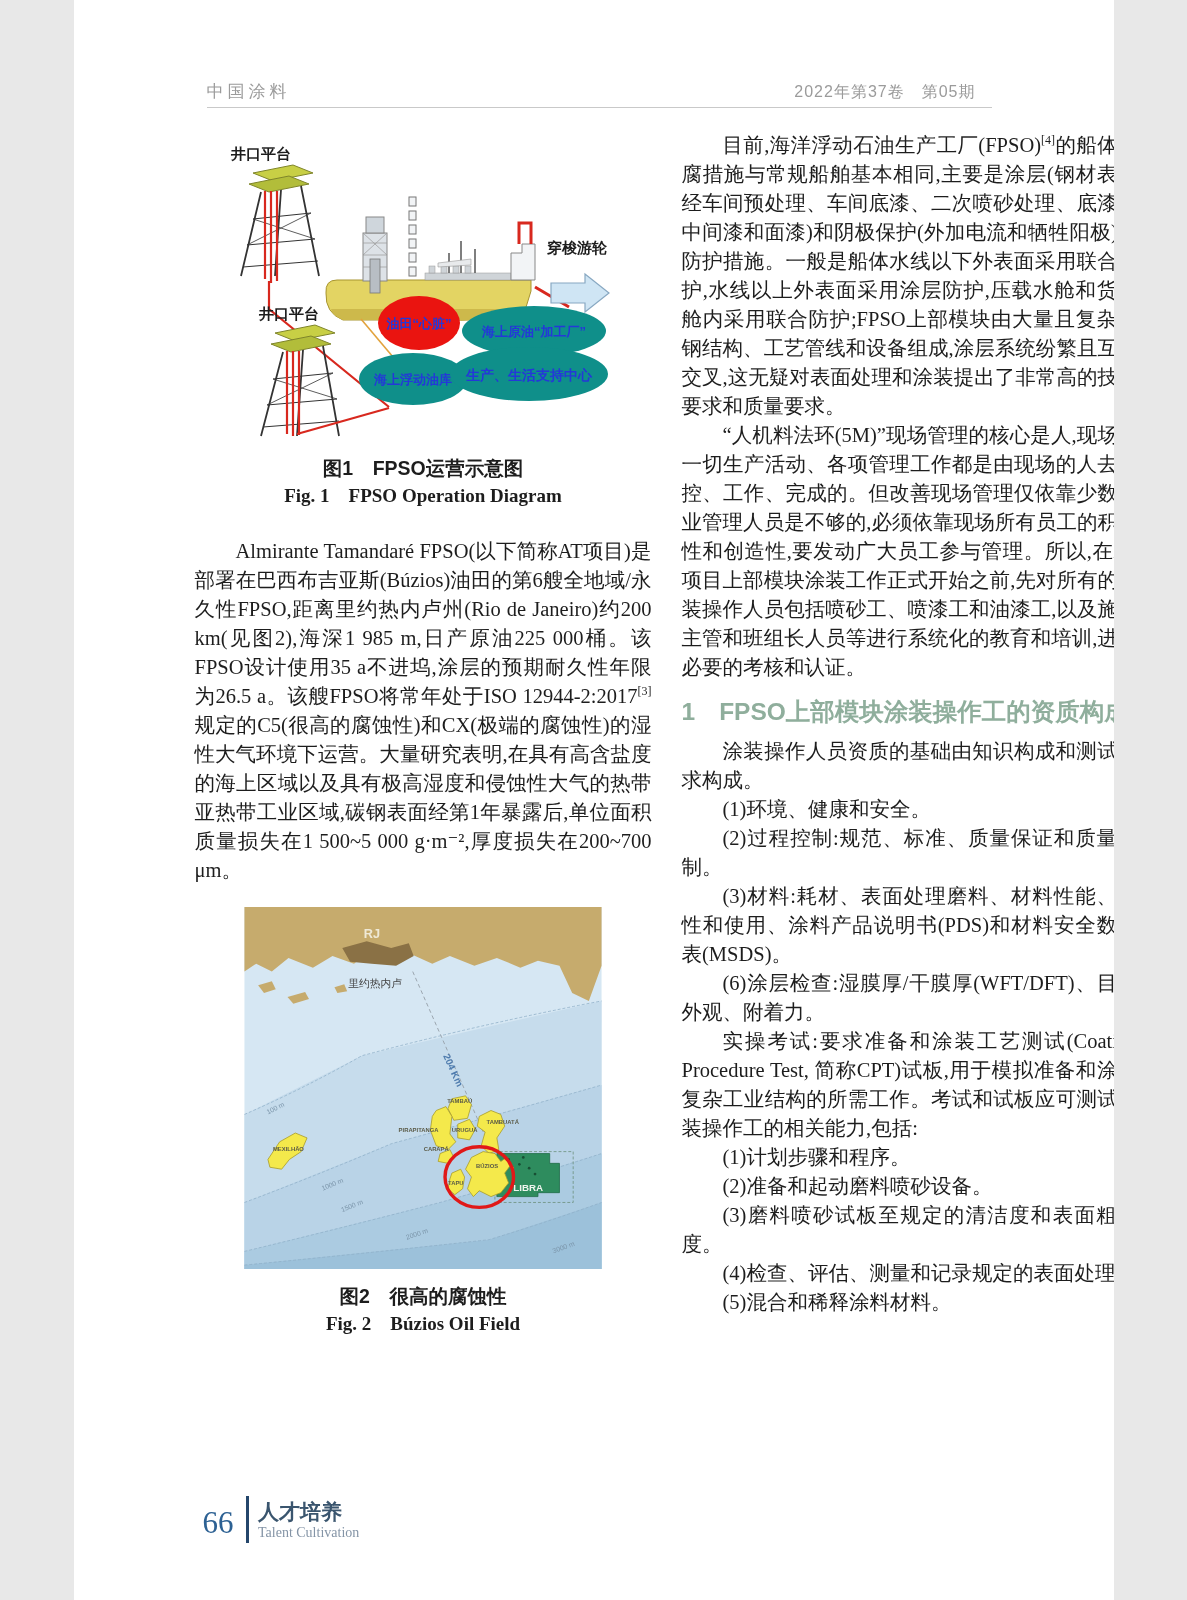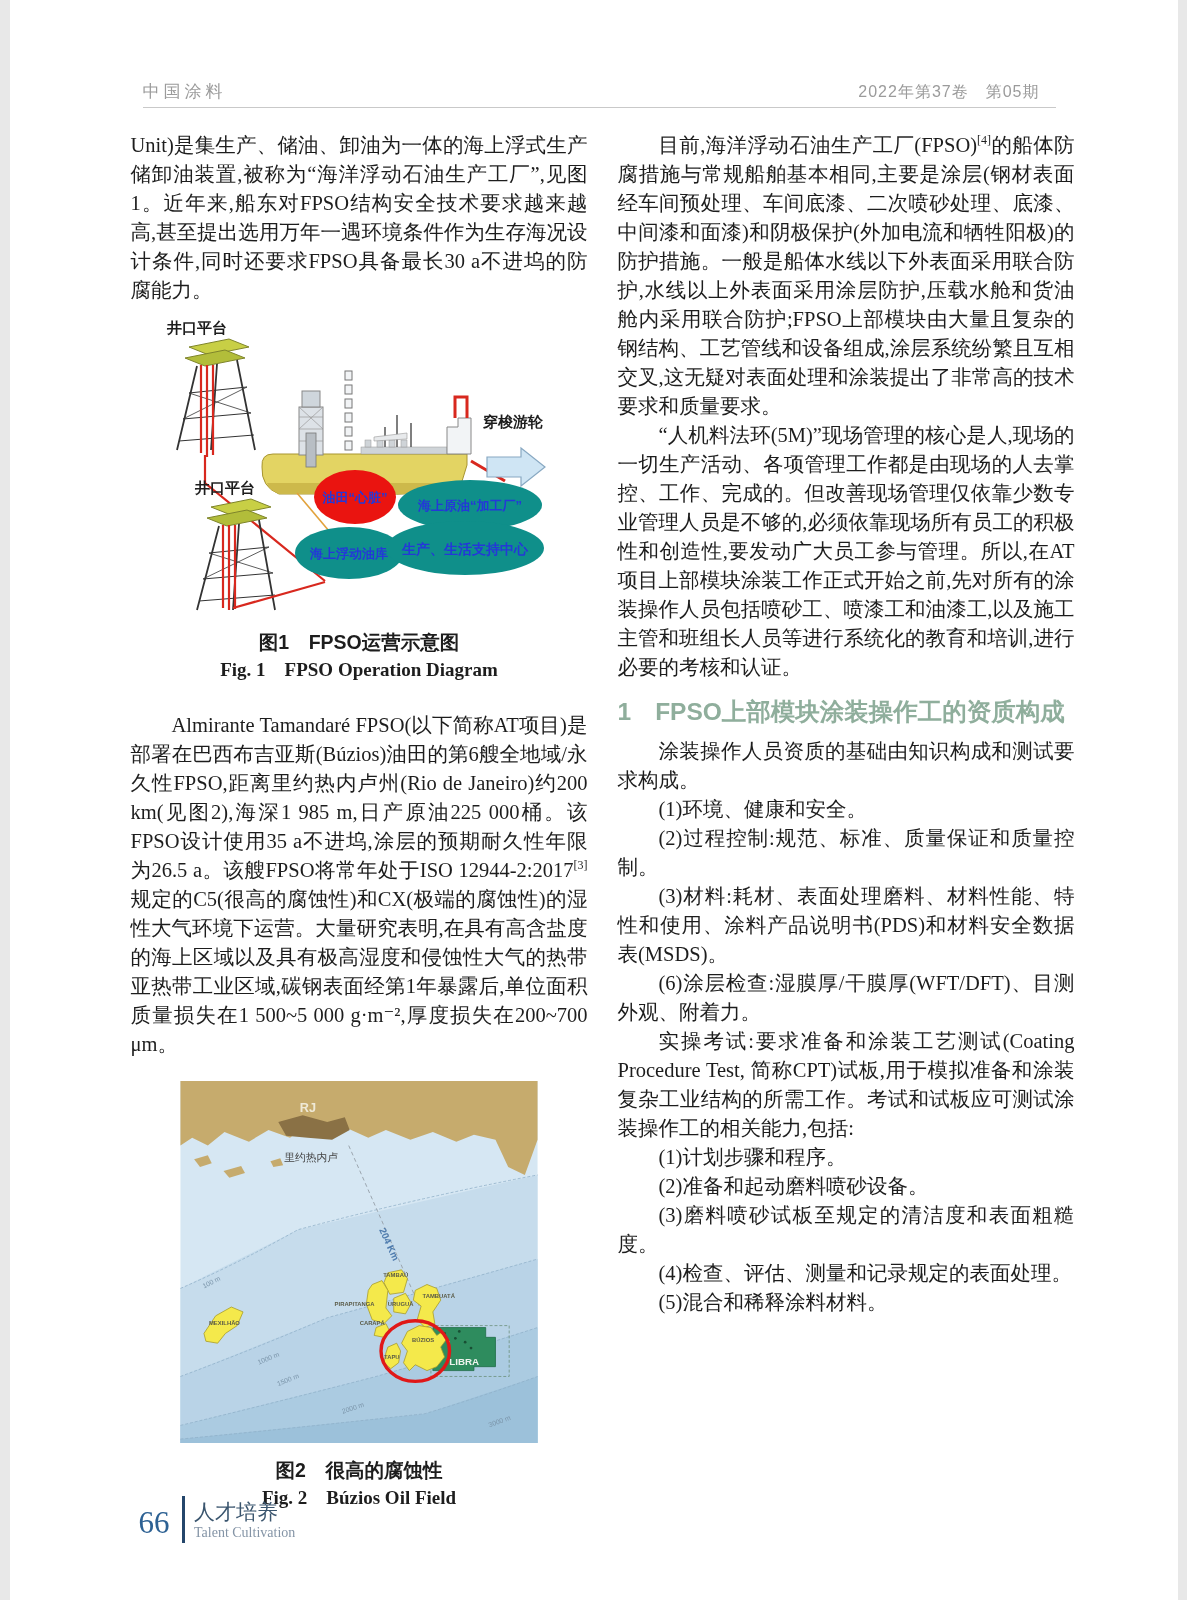--- a/index.html
+++ b/index.html
@@ -1,16 +1,16 @@
 <!DOCTYPE html>
 <html><head>
 <meta charset="utf-8">
 <style>
   html,body{margin:0;padding:0;background:#e8e8e8;}
-  .page{position:relative;width:1168px;height:1600px;background:#ffffff;margin:0 auto;overflow:hidden;
+  .page{position:relative;width:1040px;height:1600px;background:#ffffff;margin:0 auto;overflow:hidden;
         font-family:"Liberation Serif","DejaVu Serif",serif;color:#1d1d1d;}
   
   .hdr-l{position:absolute;left:133px;top:80px;font-family:"Liberation Sans",sans-serif;
          font-size:17px;color:#9b9b9b;letter-spacing:4px;}
   .hdr-r{position:absolute;right:138px;top:82px;font-family:"Liberation Sans",sans-serif;
          font-size:16px;color:#9b9b9b;letter-spacing:1px;}
   .hdr-rule{position:absolute;left:133px;right:122px;top:107px;border-top:1.5px solid #c9c9c9;}
   
   .col{position:absolute;top:131px;width:457px;font-size:20.5px;line-height:29px;text-align:justify;}
   .col-l{left:121px;}
@@ -26,39 +26,38 @@
   .cap-zh{font-family:"Liberation Sans",sans-serif;font-size:19.5px;line-height:27px;margin-top:6px !important;}
   .cap-en{font-size:19px;line-height:27px;}
   
   .sec-h{font-family:"Liberation Sans",sans-serif;color:#8fae9c;font-size:24.5px;line-height:34px;
          margin:13px 0 8px 0 !important;text-indent:0 !important;font-weight:600;text-align:left;}
   .sec-num{display:inline-block;margin-right:24px;}
   
   .footer{position:absolute;left:129px;top:1496px;display:flex;align-items:flex-start;}
   .pg-num{font-size:31px;color:#2d6193;margin:9px 12px 0 0;}
   .ftr-bar{width:3.5px;height:47px;background:#24466b;margin-right:9px;}
-  .ftr-zh{font-family:"Liberation Sans",sans-serif;font-weight:normal;font-size:21px;color:#3a556e;line-height:25px;margin-top:3px;}
+  .ftr-zh{font-family:"Liberation Sans",sans-serif;font-weight:bold;font-size:21px;color:#3a556e;line-height:25px;margin-top:3px;}
   .ftr-en{font-size:14px;color:#8494a6;line-height:18px;}
   svg text{font-family:"Liberation Sans","DejaVu Sans",sans-serif;}
   .f1-zhlab{font-family:"Liberation Serif","DejaVu Serif",serif;font-size:15px;fill:#1d1d1d;font-weight:bold;}
   .f1-ell{font-weight:bold;fill:#2438d8;}
   .f2-field{font-size:6px;fill:#5a5a46;font-weight:bold;}
   .f2-contour{font-size:7px;fill:#7b95aa;}
 </style>
 </head>
 <body>
 
 <div class="page">
 
   <div class="hdr-l">中国涂料</div>
   <div class="hdr-r">2022年第37卷　第05期</div>
   <div class="hdr-rule"></div>
 
   <div class="col col-l">
-    <p class="cont"><span>Unit)是集生产、储油、卸油为一体的海上浮式生产储卸油装置,被称为“海洋浮动石油生产工厂”,见图1。近年来,船东对FPSO结构安全技术要求越来越高,甚至提出选用万年一遇环境条件作为生存海况设计条件,同时还要求FPSO具备最长30 a不进坞的防腐能力。</span></p>
 
     <div class="figwrap fig1wrap">
       <svg width="440" height="300" viewBox="0 0 420 300">
 
         <text x="18" y="18" class="f1-zhlab">井口平台</text>
 
         <g stroke="#333" stroke-width="1.8" fill="none">
           <polygon points="40,32 80,24 100,32 60,40" fill="#c8cf45" stroke="#7f852b" stroke-width="1"></polygon>
           <polygon points="36,43 76,35 96,43 56,51" fill="#b2bd3a" stroke="#7f852b" stroke-width="1"></polygon>
           <path d="M48,51 L28,135 M88,45 L106,135 M68,49 L62,135"></path>

